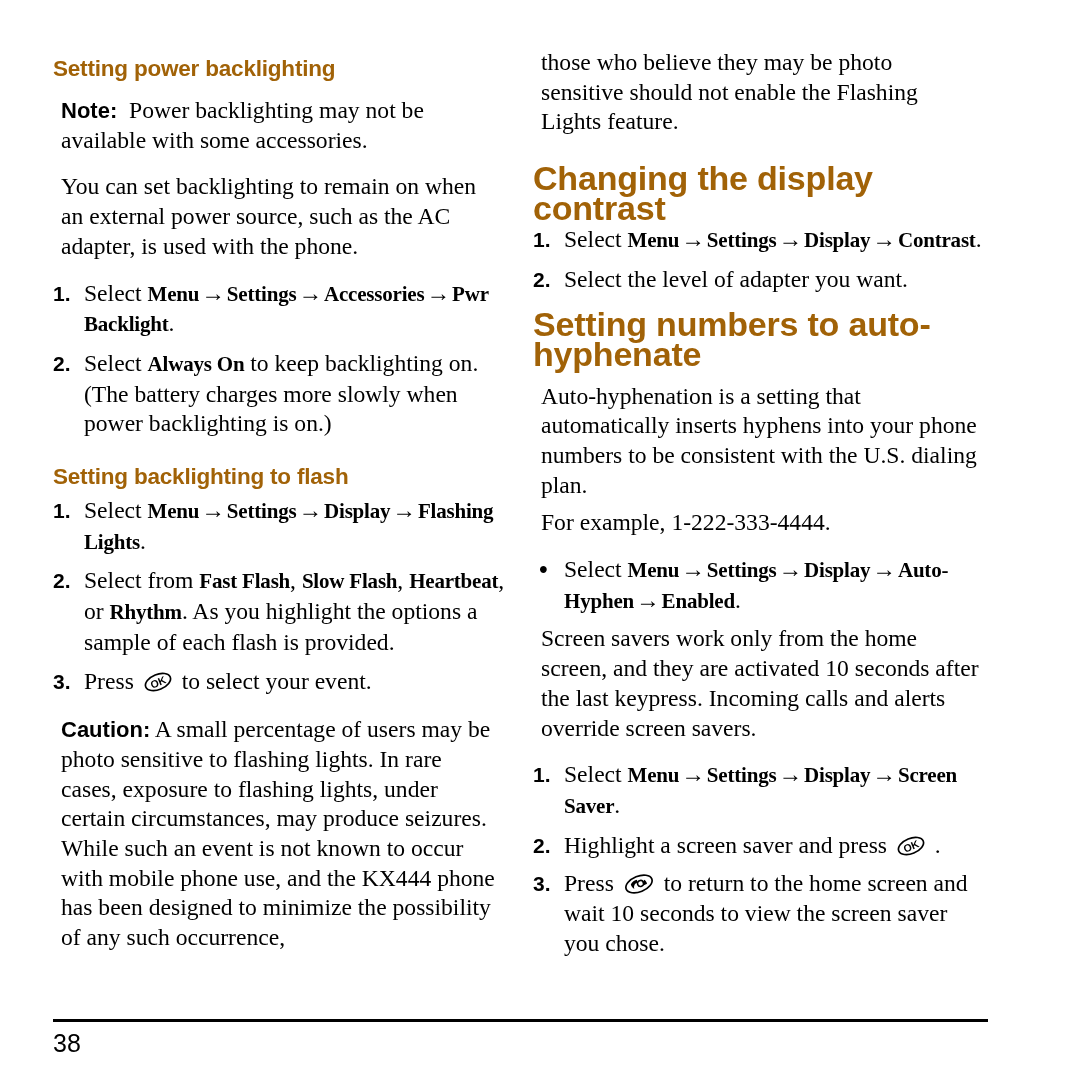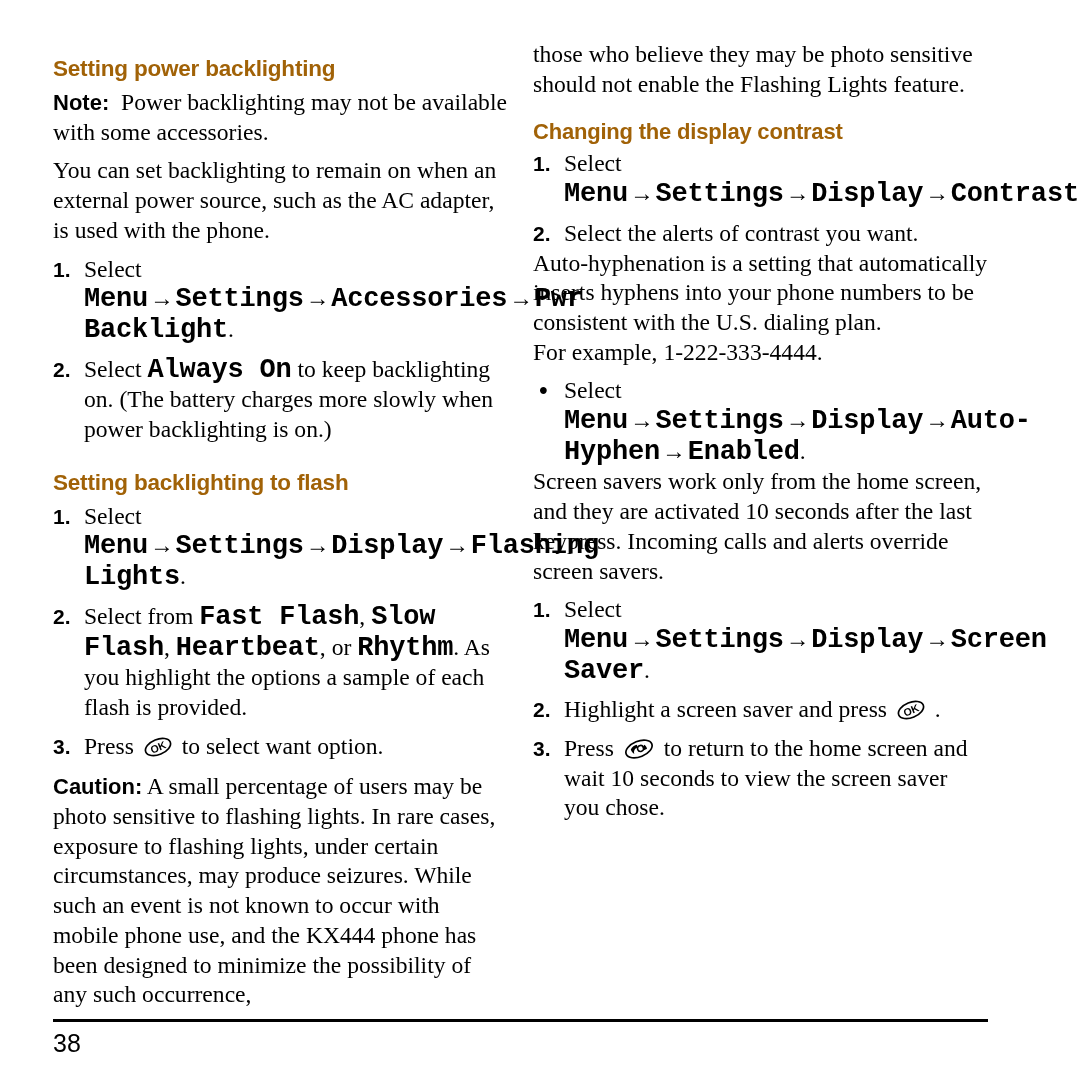--- a/index.html
+++ b/index.html
@@ -43,49 +43,49 @@
 
   
   h1.sec-head, h2.sub-head {
     font-family: "Liberation Sans", "DejaVu Sans", sans-serif;
     font-weight: bold;
     margin: 0;
     color: #a16207;
     letter-spacing: -0.2px;
   }
   h1.sec-head {
-    font-size: 22px;
+    font-size: 34px;
     line-height: 30px;
     padding-top: 14px;
     padding-bottom: 5px;
   }
   h2.sub-head {
     font-size: 22.5px;
     line-height: 26px;
     padding-top: 16px;
     padding-bottom: 6px;
   }
   .col-right h1.sec-head.tight { padding-bottom: 2px; }
 
   
   p.body {
-    margin: 0;
+    margin: 8px;
     padding: 0 0 9px 0;
     font-size: 23.6px;
     line-height: 29.7px;
     text-align: left;
   }
   p.body.nogap { padding-bottom: 0; }
   p.body.small-gap { padding-bottom: 4px; }
 
   
   .ui {
-    font-family: Liberation Mono, monospace;
+    font-family: Liberation Serif, serif;
     font-weight: bold;
-    font-size: 27px;
+    font-size: 21px;
     letter-spacing: -0.2px;
   }
   .lbl {
     font-family: "Liberation Sans", "DejaVu Sans", sans-serif;
     font-weight: bold;
     font-size: 22px;
   }
   .arrow {
     font-family: "Liberation Serif", "DejaVu Serif", serif;
     font-weight: normal;
@@ -205,45 +205,46 @@
         <li class="last">
           <span class="marker">3.</span><span>Press</span>
           <span class="key-icon">
             <svg width="30" height="26" viewBox="0 0 30 26">
               <g transform="rotate(-22 15 13)">
                 <ellipse cx="15" cy="13" rx="13.2" ry="7.6" fill="none" stroke="#000" stroke-width="1.7"></ellipse>
                 <text x="15" y="17" text-anchor="middle" font-family="Liberation Sans, sans-serif" font-size="10.5" font-weight="bold" fill="#000">OK</text>
               </g>
             </svg>
           </span>
-          <span>to select want option.</span>
+          <span>to select your event.</span>
         </li>
       </ol>
 
       <p class="body" style="padding-top:11px;"><span class="lbl">Caution:</span>
         <span>A small percentage of users may be photo sensitive to flashing lights. In rare cases, exposure to flashing lights, under certain circumstances, may produce seizures. While such an event is not known to occur with mobile phone use, and the KX444 phone has been designed to minimize the possibility of any such occurrence,</span></p>
 
     </div>
 
     <div class="col col-right">
 
       <p class="body small-gap">those who believe they may be photo sensitive should not enable the Flashing Lights feature.</p>
 
       <h1 class="sec-head tight">Changing the display contrast</h1>
 
       <ol class="steps">
         <li>
           <span class="marker">1.</span><span>Select</span>
           <span class="ui">Menu</span><span class="arrow">→</span><span class="ui">Settings</span><span class="arrow">→</span><span class="ui">Display</span><span class="arrow">→</span><span class="ui">Contrast</span><span>.</span>
         </li>
         <li class="last">
-          <span class="marker">2.</span><span>Select the alerts of contrast you want.</span>
+          <span class="marker">2.</span><span>Select the level of adapter you want.</span>
         </li>
       </ol>
 
+      <h1 class="sec-head">Setting numbers to auto-hyphenate</h1>
 
       <p class="body nogap">Auto-hyphenation is a setting that automatically inserts hyphens into your phone numbers to be consistent with the U.S. dialing plan.</p>
       <p class="body">For example, 1-222-333-4444.</p>
 
       <ul class="steps">
         <li class="last">
           <span class="marker dot">•</span><span>Select</span>
           <span class="ui">Menu</span><span class="arrow">→</span><span class="ui">Settings</span><span class="arrow">→</span><span class="ui">Display</span><span class="arrow">→</span><span class="ui">Auto-Hyphen</span><span class="arrow">→</span><span class="ui">Enabled</span><span>.</span>
         </li>
       </ul>

